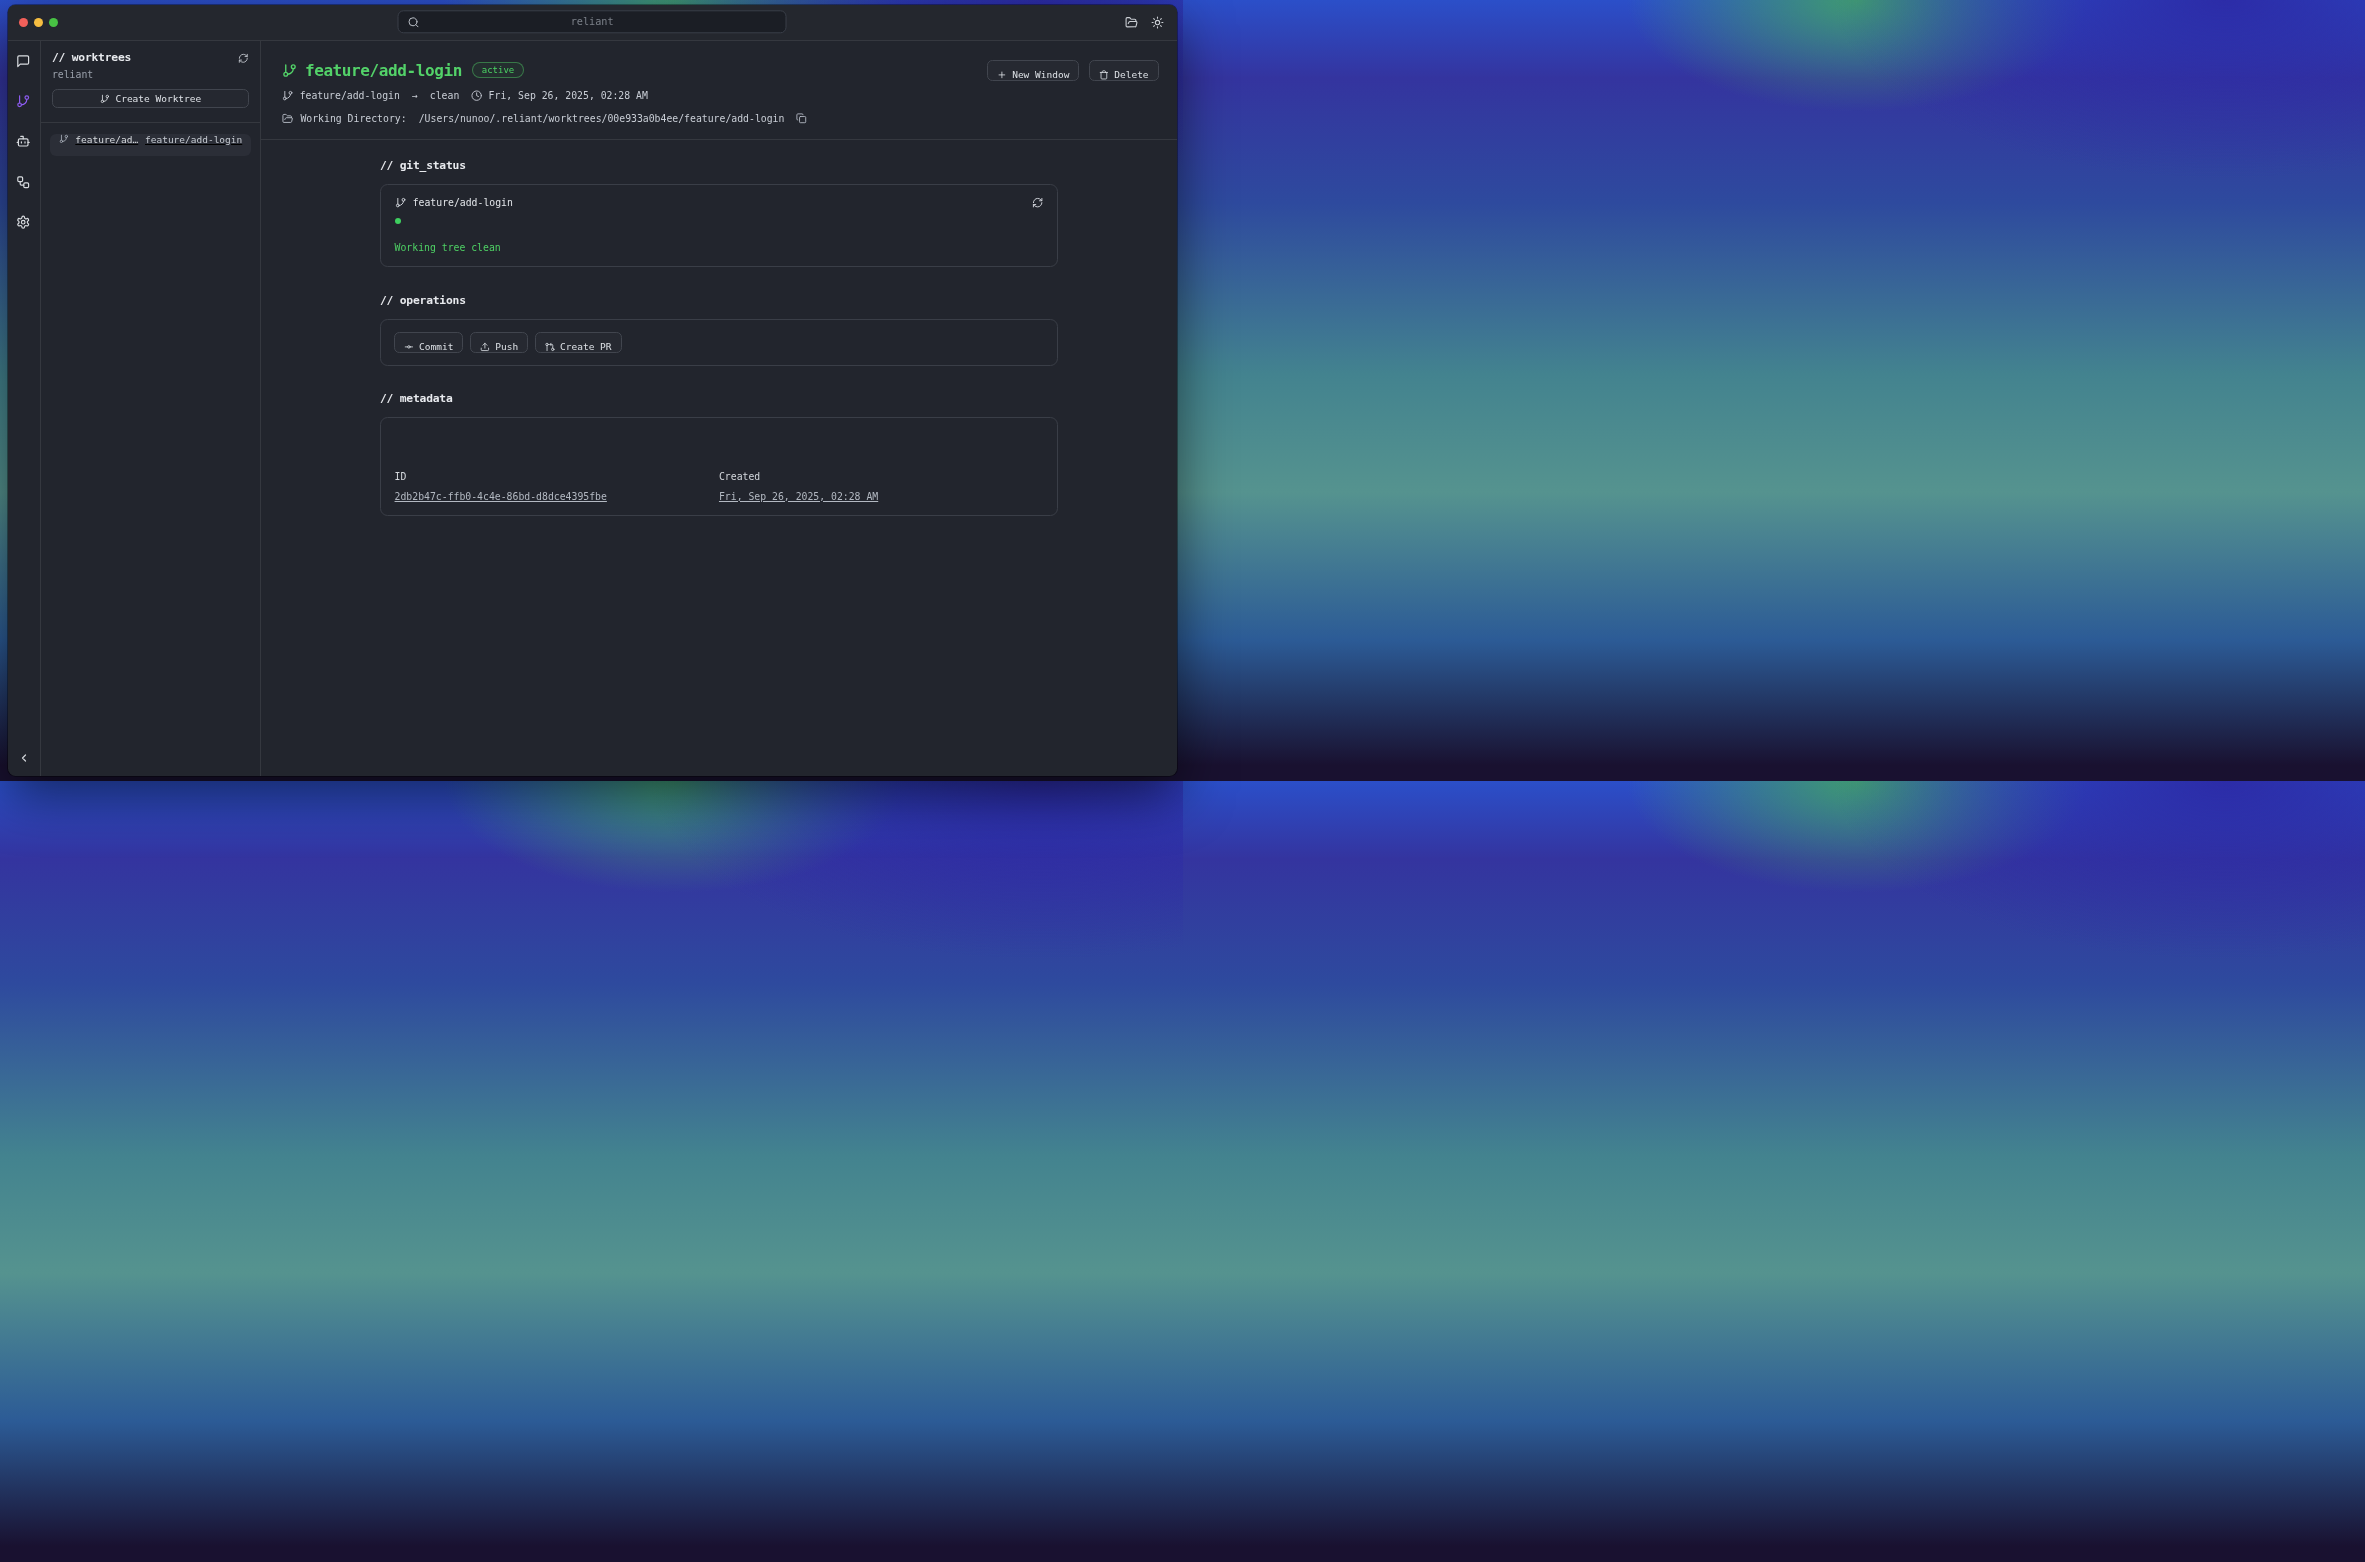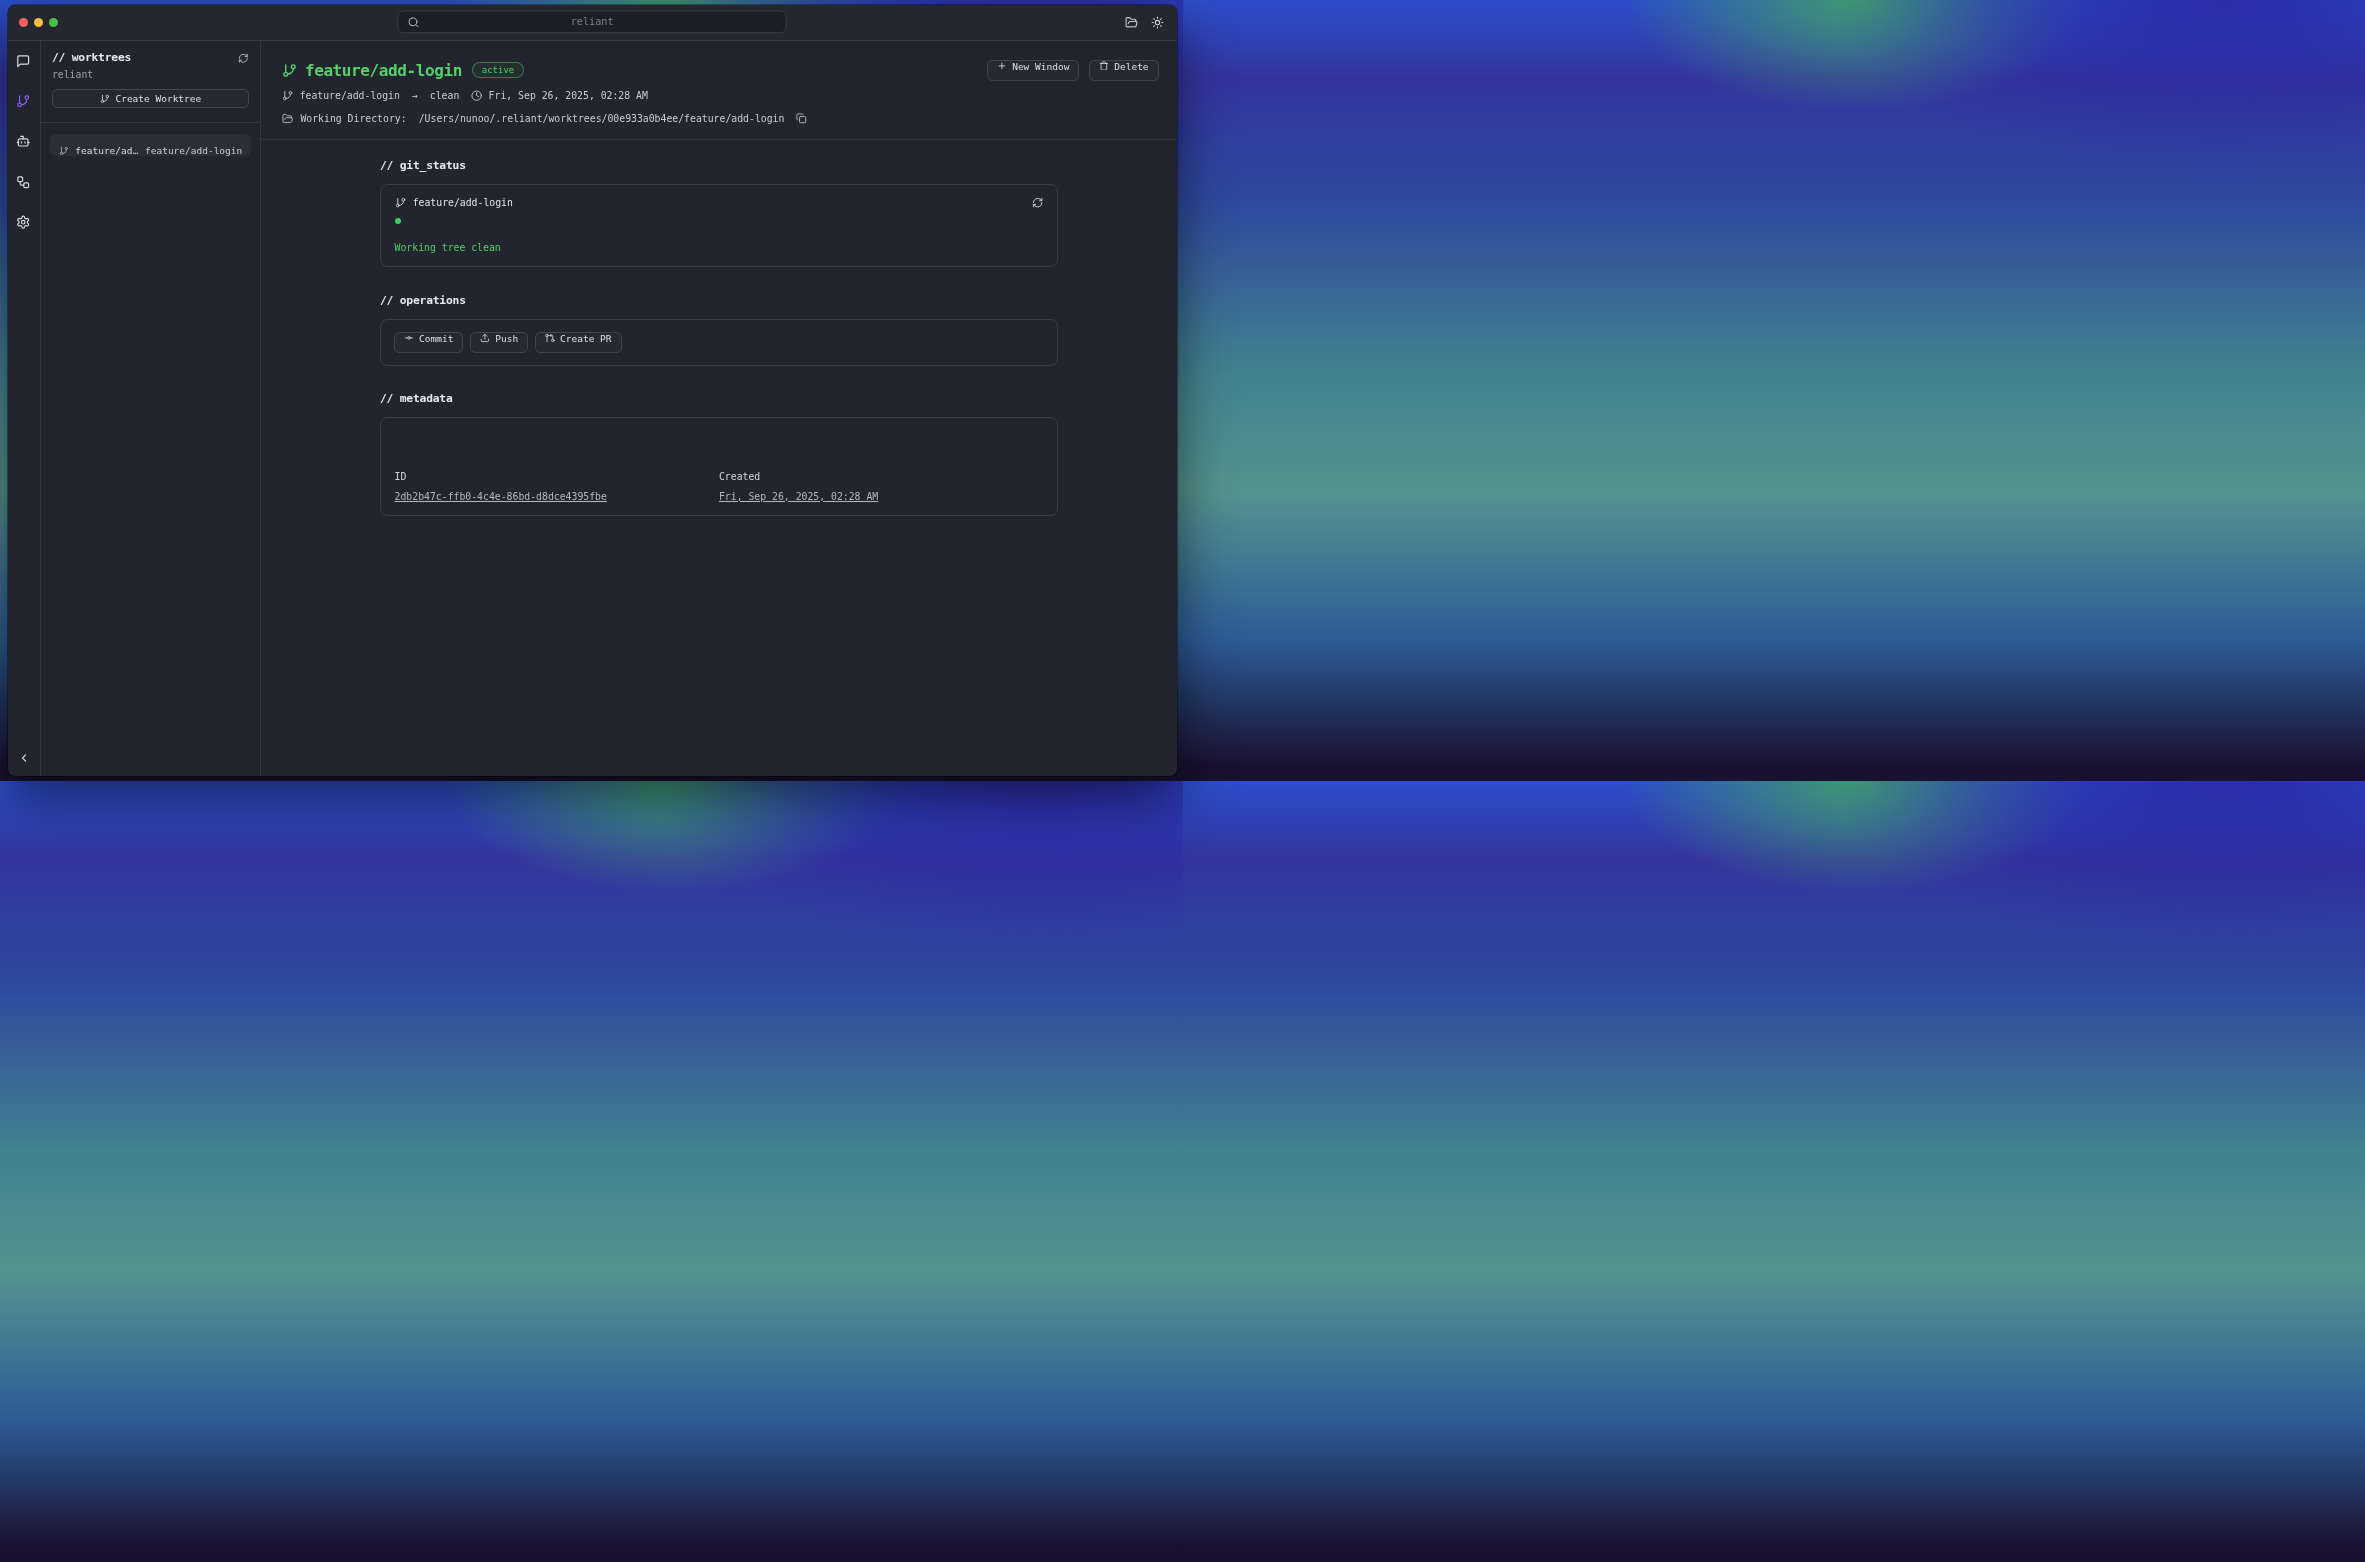--- a/index.html
+++ b/index.html
@@ -57,40 +57,40 @@
   .sb-refresh svg { width:10.6px; height:10.6px; display:block; }
   .sb-project { font-size:9.8px; color:#9aa0ab; margin-top:4.5px; }
   .sb-create {
     margin-top:9.8px; width:100%; height:19px; display:flex; align-items:center; justify-content:center; gap:6px;
     background:rgba(255,255,255,.015); border:0.8px solid #41454e; border-radius:5.3px;
     color:#dfe2e7; font-size:9.5px; font-family:inherit; cursor:pointer;
   }
   .sb-create svg { width:9.8px; height:9.8px; }
   .sb-list { padding:10.6px 9.8px; }
   .wt-item {
-    height:22px; background:#2b2e37; border-radius:6px; display:flex; align-items:flex-end;
-    gap:6.8px; padding:0 8.3px; cursor:pointer;
+    height:22px; background:#2b2e37; border-radius:6px; display:flex; align-items:flex-start;
+    gap:6.8px; padding:0 8.3px; cursor:pointer;text-decoration:underline;
   }
   .wt-item svg { width:9.8px; height:9.8px; color:#aab0ba; flex:0 0 auto; }
   .wt-branch { font-size:9.5px; color:#d7dade; white-space:nowrap; }
   .wt-name { font-size:9.5px; color:#c6cbd2; white-space:nowrap; }
   
   .main { flex:1; display:flex; flex-direction:column; min-width:0; overflow:hidden; }
   .main-head { padding:19px 18px 15px 21px; border-bottom:0.8px solid #35383f; }
   .title-row { display:flex; align-items:center; }
   .title-row .branch-ic { width:15px; height:15px; color:#53d269; margin-right:7.6px; }
   .page-title { font-size:16px; font-weight:bold; color:#53d269; letter-spacing:-0.4px; }
   .badge {
     margin-left:10.6px; height:16.6px; display:inline-flex; align-items:center; padding:0 8.3px;
     border:0.8px solid rgba(83,210,105,.45); border-radius:756px; color:#4bd364; font-size:9px;
     background:rgba(83,210,105,.05);
   }
   .head-actions { margin-left:auto; display:flex; gap:9.8px; }
   .btn {
-    display:inline-flex; align-items:flex-start; gap:5.3px; height:21px; padding:0 9px;
+    display:inline-flex; align-items:flex-end; gap:5.3px; height:21px; padding:0 9px;
     background:rgba(255,255,255,.02); border:0.8px solid #41454e; border-radius:5.3px;
     color:#dce0e5; font-size:9.5px; font-family:inherit; cursor:pointer; white-space:nowrap;
   }
   .btn svg { width:9.8px; height:9.8px; }
   .meta-row { display:flex; align-items:center; margin-top:9.8px; color:#c9ced6; font-size:9.8px; gap:6px; }
   .meta-row svg { width:11.3px; height:11.3px; color:#c1c6cf; }
   .meta-row .gap-l { margin-left:6px; }
   .wd-row { display:flex; align-items:center; margin-top:11.3px; font-size:9.8px; color:#c9ced6; gap:6.8px; }
   .wd-row svg { width:11.3px; height:11.3px; color:#b6bcc6; }
   .wd-path { margin-left:5.3px; }

